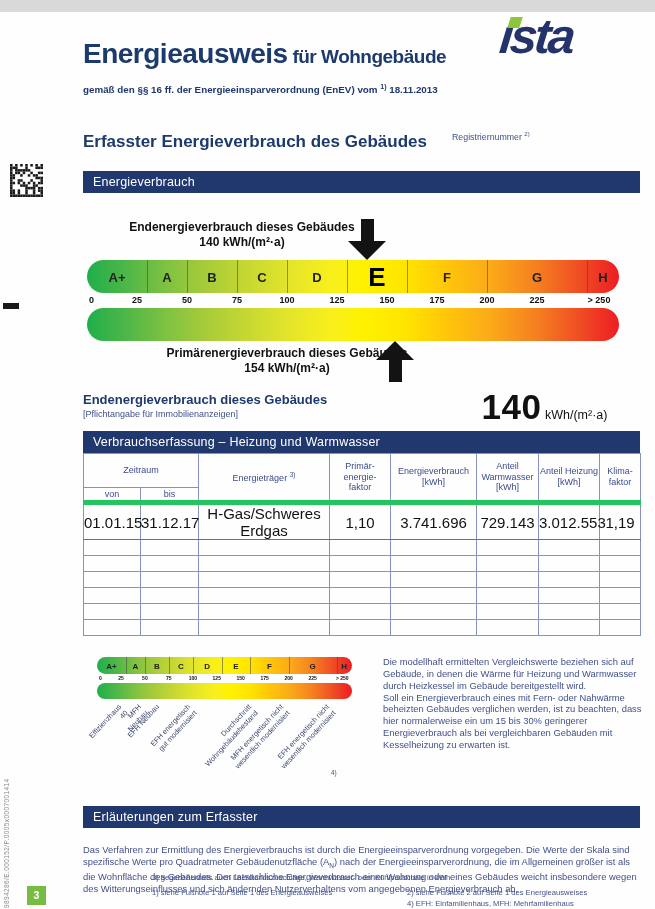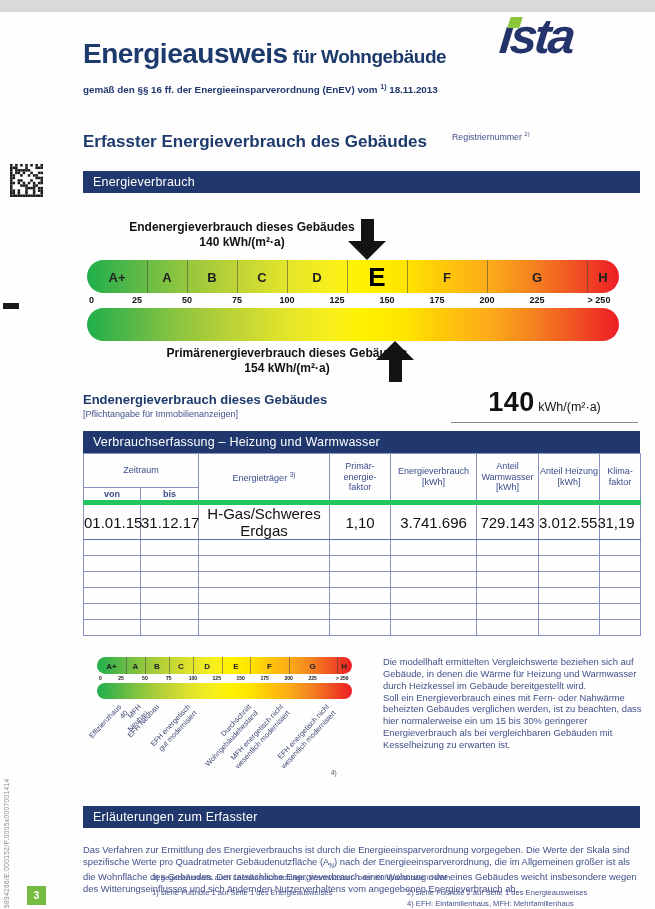--- a/index.html
+++ b/index.html
@@ -41,31 +41,31 @@
   .arrow .head-down{width:0;height:0;border-left:19px solid transparent;border-right:19px solid transparent;border-top:19px solid #131313;}
   .arrow .head-up{width:0;height:0;border-left:19px solid transparent;border-right:19px solid transparent;border-bottom:19px solid #131313;}
   .scale-label{position:absolute;width:334px;text-align:center;font-weight:bold;font-size:12px;color:#111;line-height:1.25;}
   .ref-label{position:absolute;transform:rotate(-47deg);transform-origin:100% 0;
              text-align:right;white-space:pre-line;font-size:7.3px;line-height:1.18;color:#3d4871;}
 
   
   .kpi-label{left:83px;top:380px;color:#1d3a6d;font-weight:bold;font-size:13px;}
   .kpi-sub{left:83px;top:397px;color:#41508a;font-size:9px;}
   .kpi-value{left:451px;top:375px;width:187px;text-align:center;border-bottom:1.5px solid #8a8a8a;padding-bottom:4px;color:#111;}
-  .kpi-value .num{font-size:27px;font-weight:bold;letter-spacing:.5px;}
+  .kpi-value .num{font-size:35px;font-weight:bold;letter-spacing:.5px;}
   .kpi-value .unit{font-size:12.5px;}
 
   
   .vtable{position:absolute;left:83px;top:441px;width:557px;border-collapse:collapse;table-layout:fixed;}
   .vtable th,.vtable td{border:1px solid #8791c2;padding:0;}
   .vtable{border:1.5px solid #5f6cae;}
   .vtable th{font-weight:normal;color:#3c4c8c;font-size:9px;line-height:1.18;white-space:pre-line;text-align:center;vertical-align:middle;}
   .vtable th sup{font-size:6.5px;}
   .vtable .r1 th{height:33px;}
-  .vtable .r2 th{height:12px;font-weight:bold;}
+  .vtable .r2 th{height:12px;}
   .vtable td{height:15px;font-size:15px;color:#111;text-align:center;vertical-align:middle;}
   .vtable tr.data td{height:20px;border-bottom:1px solid #5f6cae;}
   .vtable thead{border-bottom:5px solid #22c55e;}
 
   
   .para{color:#41508a;font-size:9.4px;line-height:1.26;white-space:pre-line;}
   .cmp-para{left:383px;top:644px;width:263px;}
   .method-para{left:83px;top:820px;width:557px;line-height:1.3;}
   .fnmark{left:331px;top:757px;font-size:6.5px;color:#555;}
 

